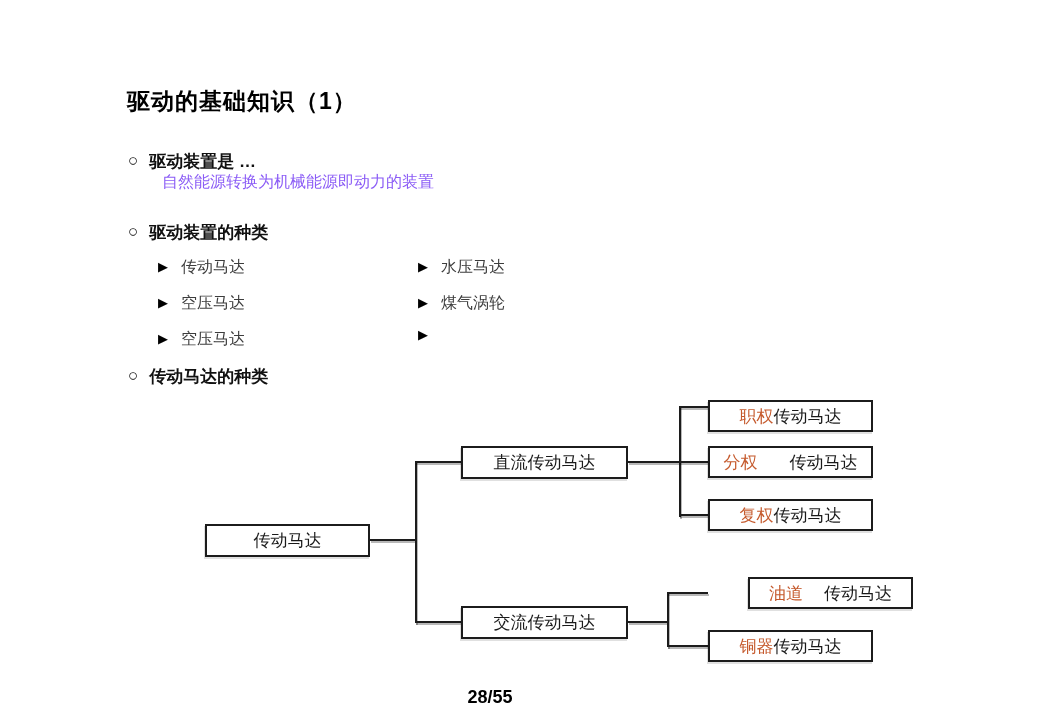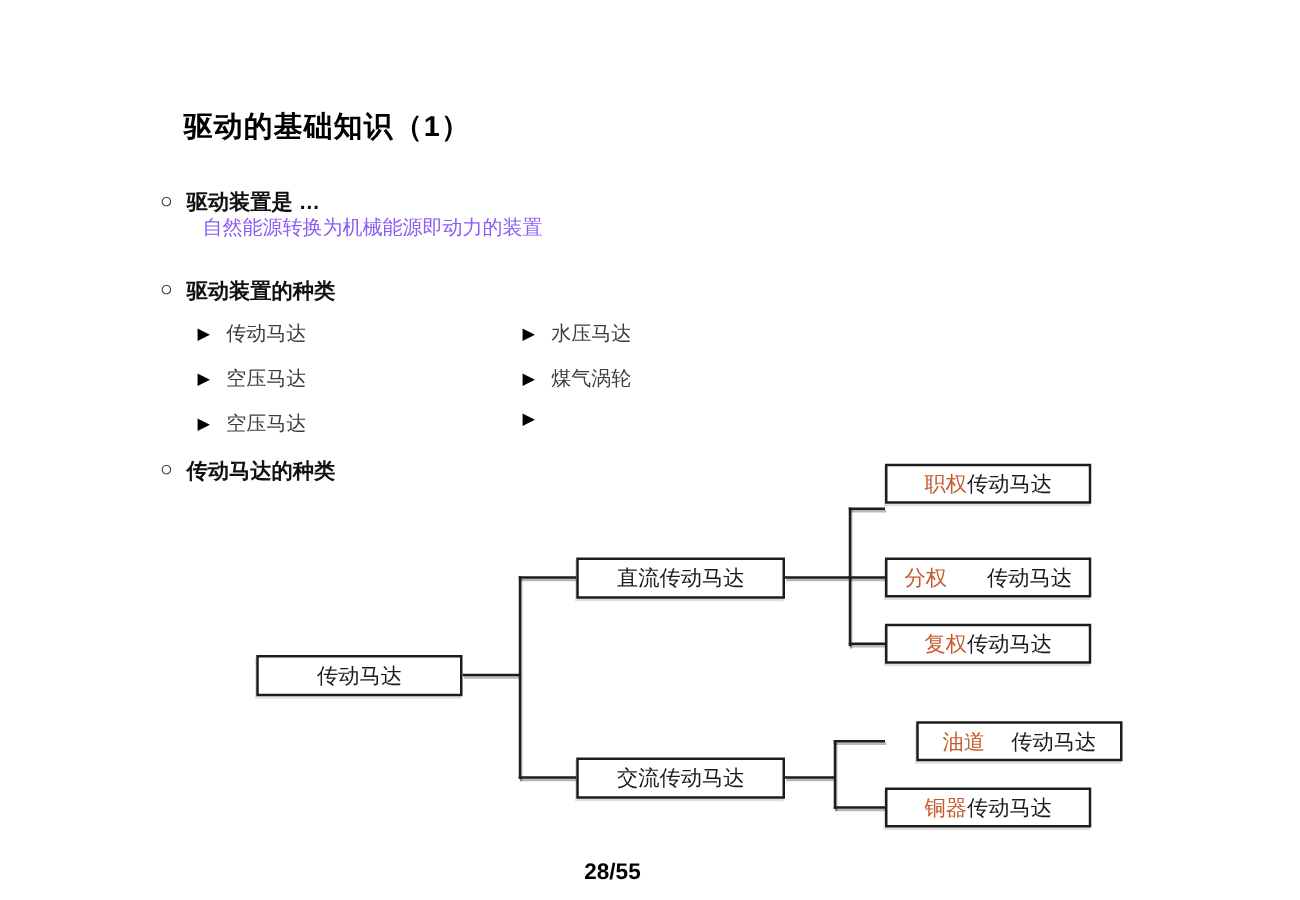--- a/index.html
+++ b/index.html
@@ -2,21 +2,21 @@
 <html style="--hl: #C55A2D;"><head>
 <meta charset="utf-8">
 <style>
   :root { --hl: #C55A2D; }
   * { margin: 0; padding: 0; box-sizing: border-box; }
   html, body { width: 1040px; height: 720px; background: #fff; overflow: hidden; }
   body { font-family: "Liberation Sans", "DejaVu Sans", sans-serif; color: #1a1a1a; }
   .slide { position: relative; width: 1040px; height: 720px; background: #ffffff; }
 
   .title { position: absolute; left: 127px; top: 86px; font-size: 23px; font-weight: bold;
-           color: #000; letter-spacing: 1px; margin-left: 20px; }
+           color: #000; letter-spacing: 1px; }
 
   .sec { position: absolute; font-size: 17px; font-weight: bold; color: #111;
          display: flex; align-items: center; gap: 11px; }
   .sec .circle { font-size: 17px; font-weight: normal; line-height: 1; transform: translateY(-1px); }
   .sec1 { left: 128px; top: 150px; }
   .sec2 { left: 128px; top: 221px; }
   .sec3 { left: 128px; top: 365px; }
 
   .body-text { position: absolute; left: 162px; top: 172px; font-size: 16px; color: #8b5cf6; }
 
@@ -33,24 +33,24 @@
   .diagram { position: absolute; left: 0; top: 0; width: 1040px; height: 720px; }
 
   .node { position: absolute; background: #fff; border: 2px solid #1c1c1c;
           display: flex; align-items: center; justify-content: center;
           font-size: 17px; color: #1a1a1a; box-shadow: -1px 2px 0 rgba(0,0,0,0.12); }
   .node .hl { color: var(--hl); }
 
   .n-root { left: 205px; top: 524px; width: 165px; height: 33px; }
   .n-b0   { left: 461px; top: 446px; width: 167px; height: 33px; }
   .n-b1   { left: 461px; top: 606px; width: 167px; height: 33px; }
-  .n-l0   { left: 708px; top: 371px; width: 165px; height: 32px; }
+  .n-l0   { left: 708px; top: 400px; width: 165px; height: 32px; }
   .n-l1   { left: 708px; top: 446px; width: 165px; height: 32px; gap: 32px; }
   .n-l2   { left: 708px; top: 499px; width: 165px; height: 32px; }
-  .n-l3   { left: 733px; top: 577px; width: 165px; height: 32px; gap: 21px; }
+  .n-l3   { left: 748px; top: 577px; width: 165px; height: 32px; gap: 21px; }
   .n-l4   { left: 708px; top: 630px; width: 165px; height: 32px; }
 
   .cline { position: absolute; background: #1c1c1c; box-shadow: 1px 2px 0 rgba(0,0,0,0.28); }
   
   .ln-root-h   { left: 370px; top: 539px; width: 46px;  height: 2px; }
   .ln-left-v   { left: 415px; top: 461px; width: 2px;   height: 162px; }
   .ln-b0-in    { left: 415px; top: 461px; width: 47px;  height: 2px; }
   .ln-b1-in    { left: 415px; top: 621px; width: 47px;  height: 2px; }
   
   .ln-b0-out   { left: 628px; top: 461px; width: 52px;  height: 2px; }

